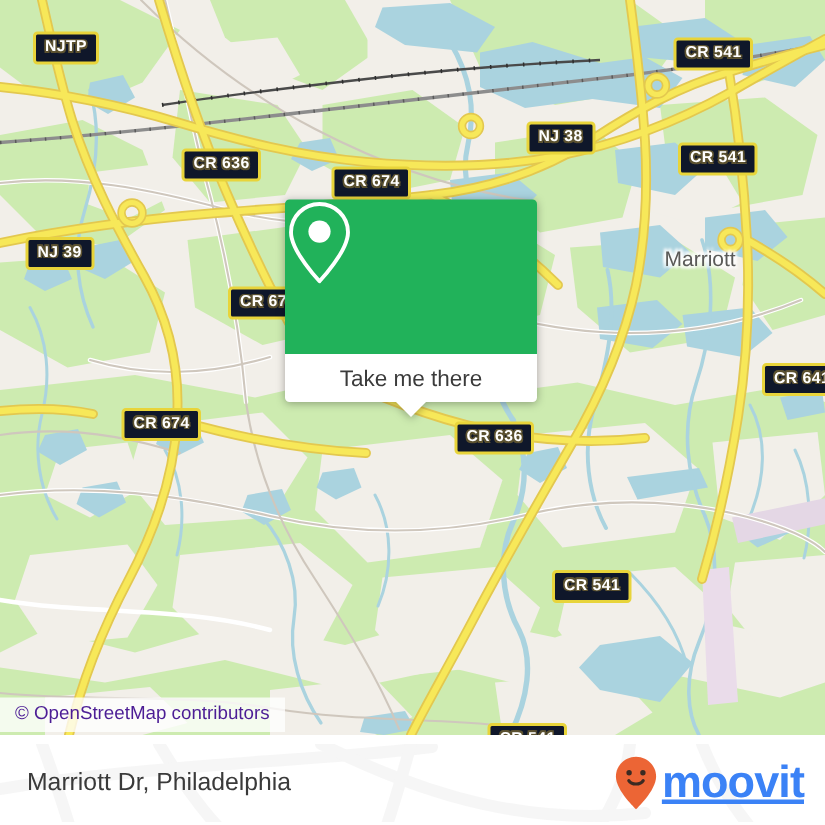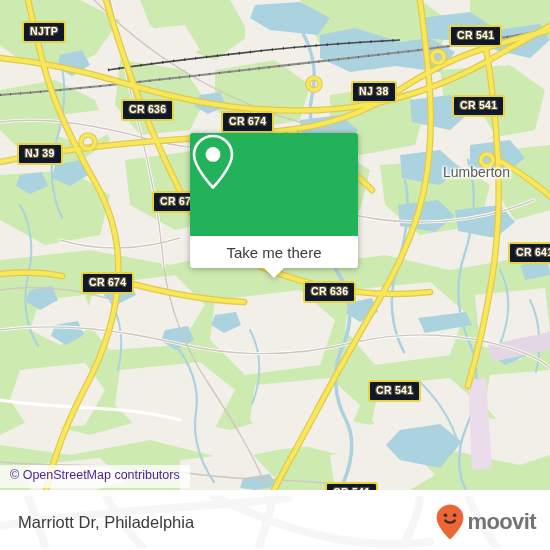--- a/index.html
+++ b/index.html
@@ -101,22 +101,23 @@
   .bottom-bar .watermark{position:absolute;left:0;top:-490px;opacity:.16;}
   .bottom-title{
     position:absolute;left:18px;top:50%;transform:translateY(-50%);
     color:#3a3a3a;font-size:16.5px;white-space:nowrap;
   }
   .brand{
     position:absolute;right:14px;top:50%;transform:translateY(-50%);
     display:flex;align-items:center;gap:2px;
   }
   .brand-word{
-    color:#737373;font-size:22px;font-weight:bold;letter-spacing:-.6px;
+    color:#3b82f6;font-size:30px;font-weight:bold;letter-spacing:-.6px;
     line-height:1;
+    text-decoration:underline;
   }
 </style>
 </head>
 <body>
 
 <div id="app">
 
   <div class="map">
     <svg width="550" height="490" viewBox="0 0 550 490">
       <defs>
@@ -300,29 +301,29 @@
           <g stroke="#f7e859" stroke-width="3.4" fill="none">
             <circle cx="88" cy="142" r="7"></circle>
             <circle cx="314" cy="84" r="6"></circle>
             <circle cx="438" cy="57" r="6"></circle>
             <circle cx="487" cy="160" r="6"></circle>
           </g>
         </g>
       </g>
     </svg>
 
-    <div class="place-label" style="left:443px;top:164px;">Lumberton</div>
+    <div class="place-label" style="left:443px;top:164px;">Marriott</div>
 
     <div class="shield" style="left:22px;top:21px;">NJTP</div>
     <div class="shield" style="left:449px;top:25px;">CR 541</div>
     <div class="shield" style="left:121px;top:99px;">CR 636</div>
     <div class="shield" style="left:329px;top:81px;margin-left:22px;">NJ 38</div>
     <div class="shield" style="left:452px;top:95px;">CR 541</div>
     <div class="shield" style="left:221px;top:111px;">CR 674</div>
-    <div class="shield" style="left:17px;top:143px;">NJ 39</div>
+    <div class="shield" style="left:17px;top:158px;">NJ 39</div>
     <div class="shield" style="left:152px;top:191px;">CR 674</div>
     <div class="shield" style="left:508px;top:242px;">CR 641</div>
     <div class="shield" style="left:81px;top:272px;">CR 674</div>
     <div class="shield" style="left:303px;top:281px;">CR 636</div>
     <div class="shield" style="left:368px;top:380px;">CR 541</div>
     <div class="shield" style="left:325px;top:482px;">CR 541</div>
 
     <div class="popup">
       <div class="popup-head">
         <svg width="46" height="58" viewBox="0 0 46 58">

